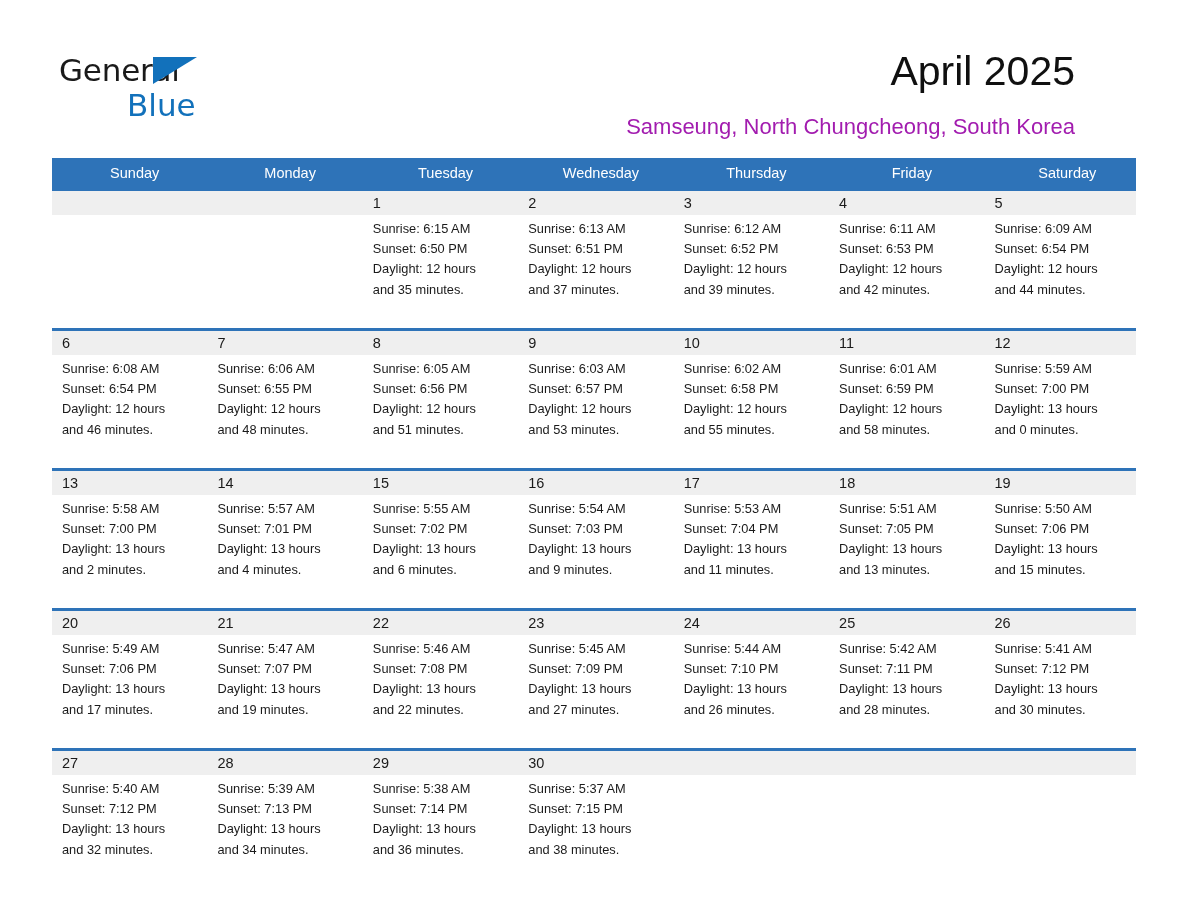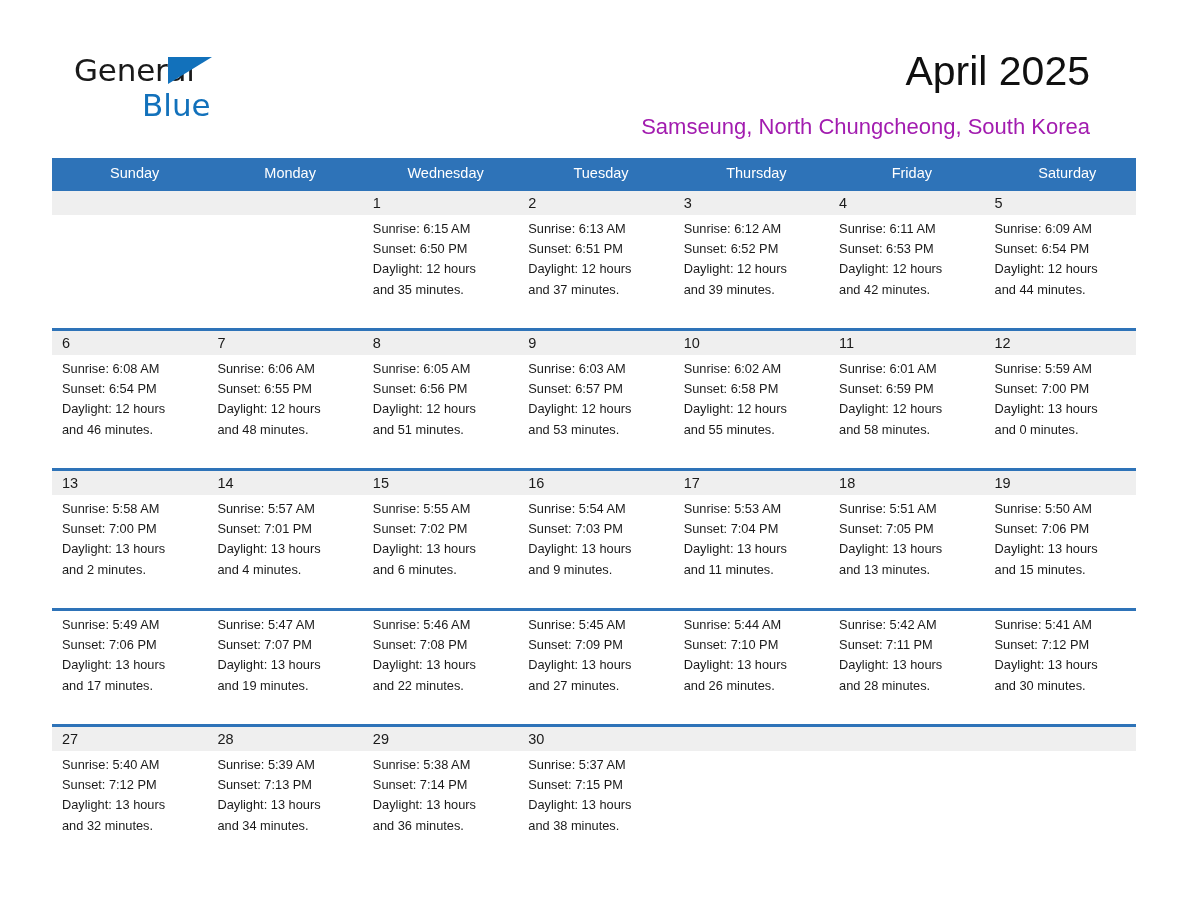--- a/index.html
+++ b/index.html
@@ -17,21 +17,21 @@
   }
   .page {
     position: relative;
     width: 1188px;
     height: 918px;
   }
 
   
   .top {
     position: absolute;
-    left: 16px; top: 0;
+    left: 1px; top: 0;
     width: 1132px;
     height: 150px;
   }
   .logo {
     position: absolute;
     left: 58px;
     top: 52px;
     width: 300px;
     height: 72px;
   }
@@ -176,22 +176,22 @@
 
     <div class="title">April 2025</div>
     <div class="subtitle">Samseung, North Chungcheong, South Korea</div>
   </div>
 
   <div class="calendar">
 
     <div class="cal-head">
       <div class="hcell">Sunday</div>
       <div class="hcell">Monday</div>
+      <div class="hcell">Tuesday</div>
       <div class="hcell">Wednesday</div>
-      <div class="hcell">Tuesday</div>
       <div class="hcell">Thursday</div>
       <div class="hcell">Friday</div>
       <div class="hcell">Saturday</div>
     </div>
 
     <div class="week">
       <div class="daterow">
         <div class="dcell"></div>
         <div class="dcell"></div>
         <div class="dcell">1</div>
@@ -352,20 +352,29 @@
         <div class="bcell">
           <div class="ln">Sunrise: 5:50 AM</div>
           <div class="ln">Sunset: 7:06 PM</div>
           <div class="ln">Daylight: 13 hours</div>
           <div class="ln">and 15 minutes.</div>
         </div>
       </div>
     </div>
 
     <div class="week">
+      <div class="daterow">
+        <div class="dcell">20</div>
+        <div class="dcell">21</div>
+        <div class="dcell">22</div>
+        <div class="dcell">23</div>
+        <div class="dcell">24</div>
+        <div class="dcell">25</div>
+        <div class="dcell">26</div>
+      </div>
       <div class="bodyrow">
         <div class="bcell">
           <div class="ln">Sunrise: 5:49 AM</div>
           <div class="ln">Sunset: 7:06 PM</div>
           <div class="ln">Daylight: 13 hours</div>
           <div class="ln">and 17 minutes.</div>
         </div>
         <div class="bcell">
           <div class="ln">Sunrise: 5:47 AM</div>
           <div class="ln">Sunset: 7:07 PM</div>

